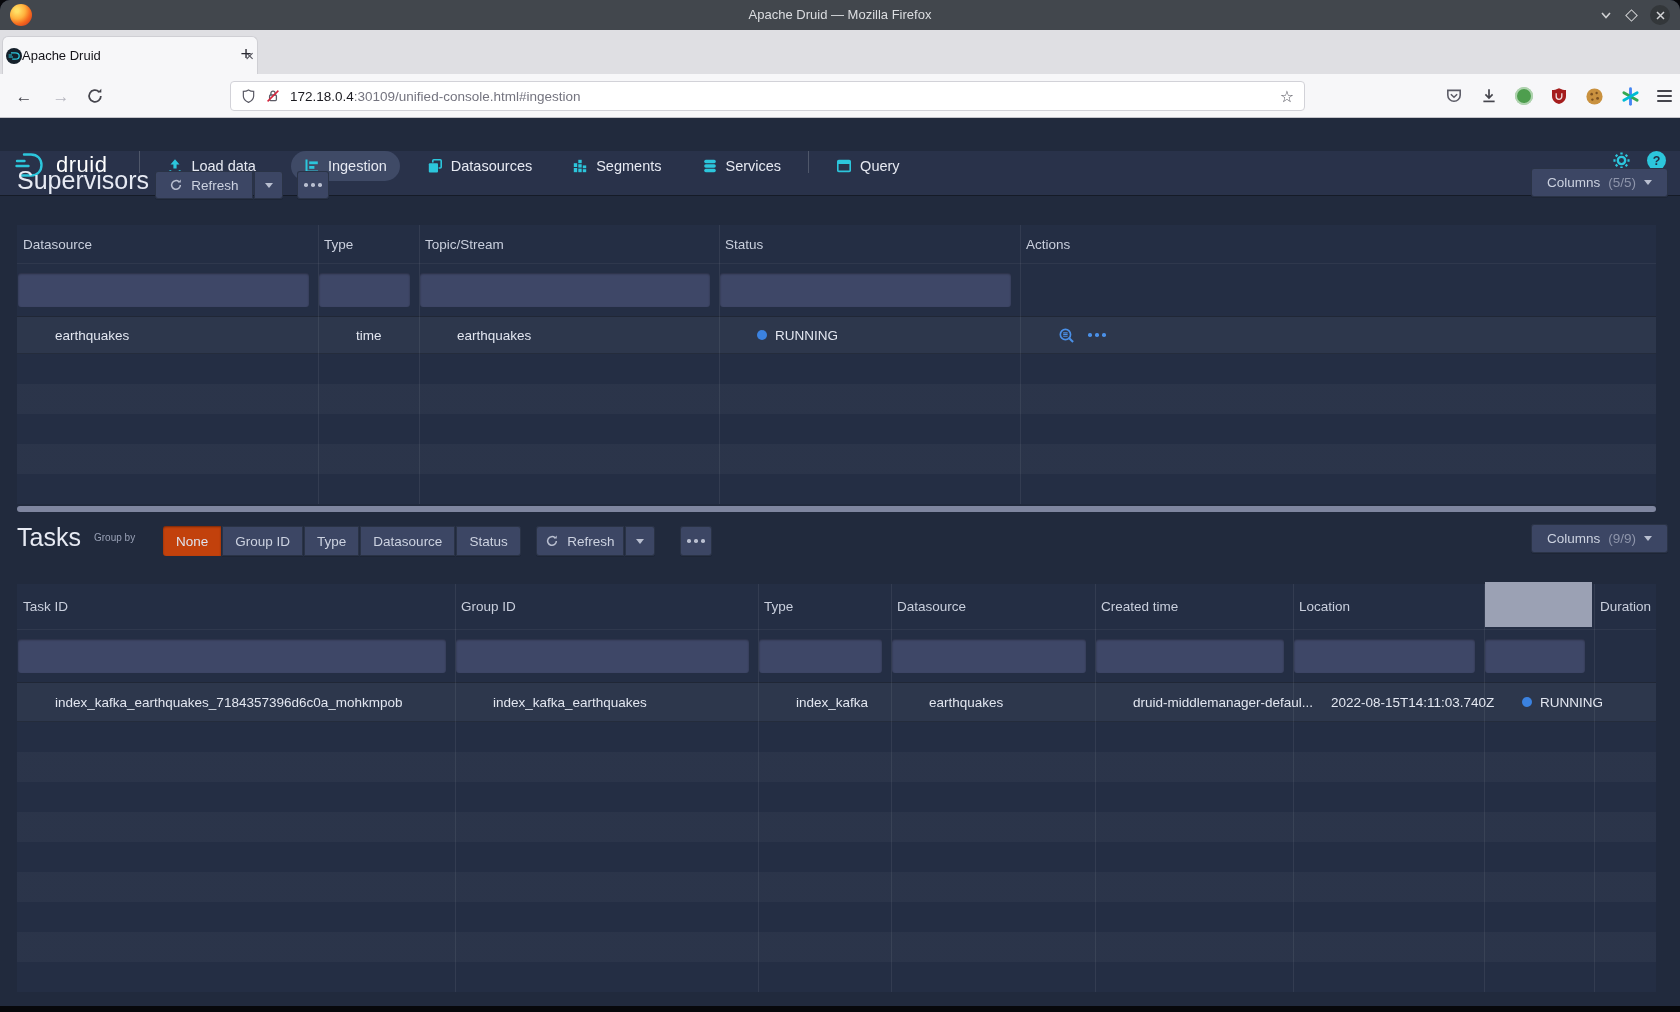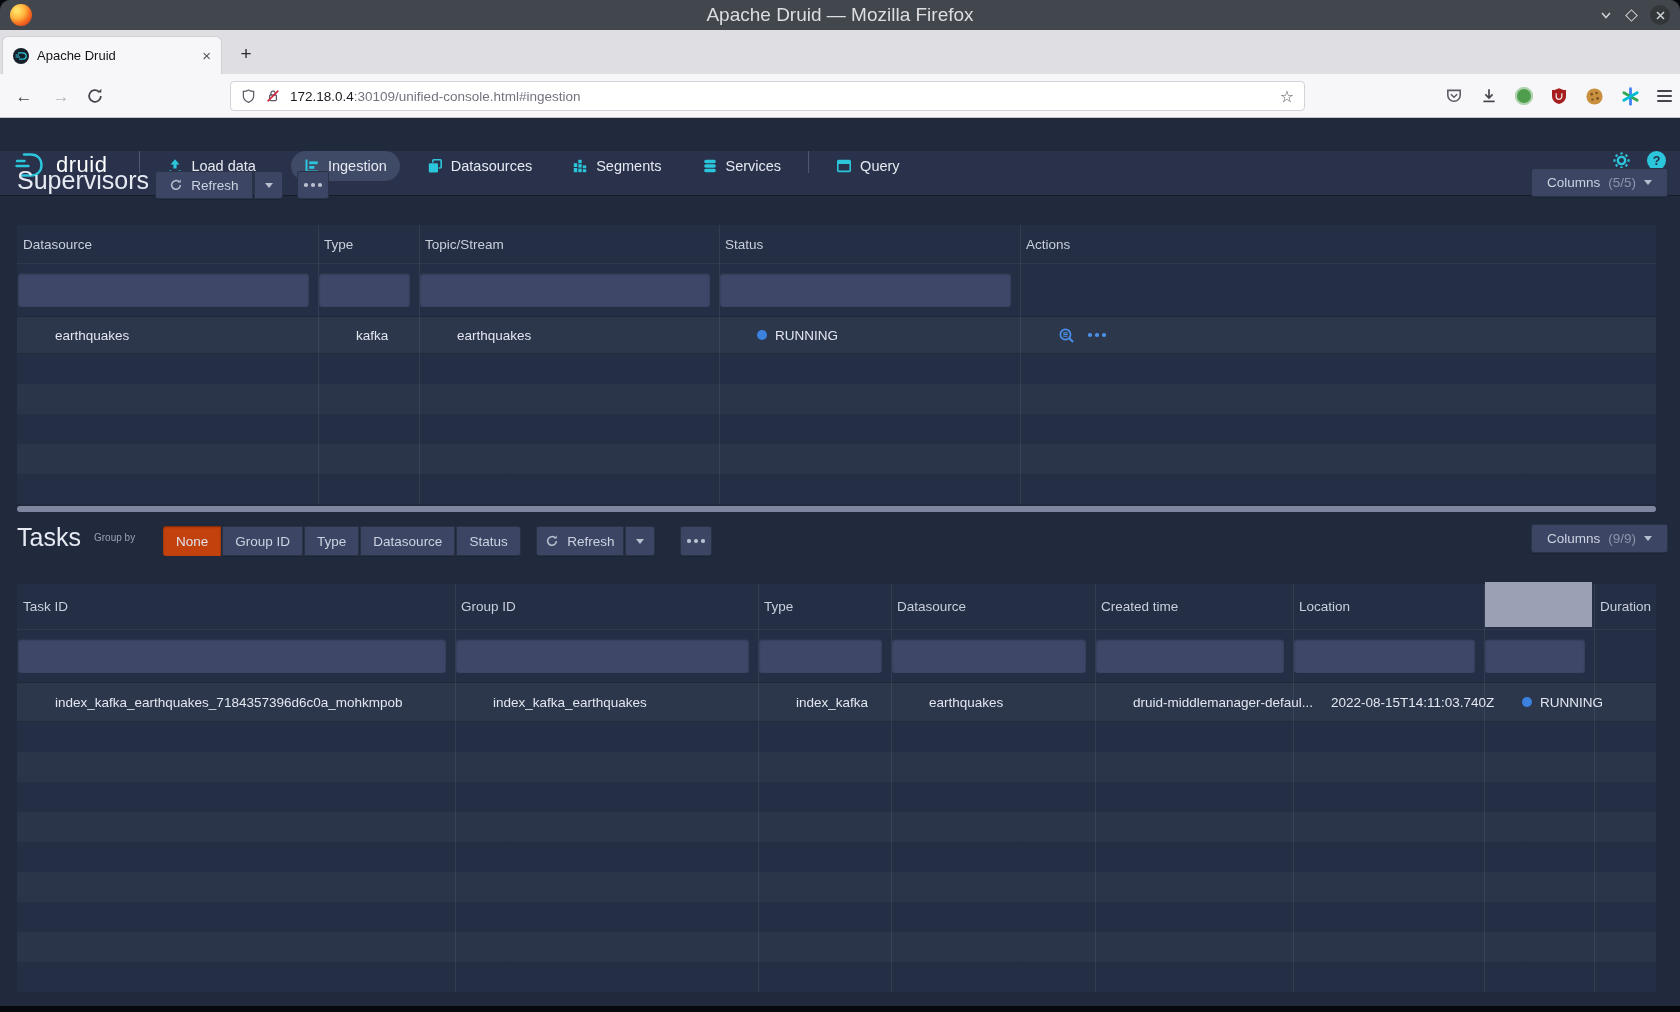--- a/index.html
+++ b/index.html
@@ -6,29 +6,29 @@
   body { font-family:"Liberation Sans","DejaVu Sans",sans-serif; background:#000; }
   .screen { position:relative; width:1680px; height:1012px; background:#07080b; overflow:hidden; }
   .window { position:absolute; left:0; top:0; width:1680px; height:1006px; border-radius:10px 10px 0 0; overflow:hidden; background:#212a3d; }
   .abs { position:absolute; }
 
   
   .titlebar { position:absolute; left:0; top:0; width:100%; height:30px; background:#42474d; }
   .ff-logo { position:absolute; left:10px; top:4px; width:22px; height:22px; border-radius:50%;
              background:radial-gradient(circle at 32% 30%, #ffe066 8%, #ffb13d 38%, #f66a1e 62%, #d9481f 82%, #b5301a 100%); }
   .win-title { position:absolute; left:0; right:0; top:0; height:30px; line-height:30px; text-align:center;
-               color:#dcdee1; font-size:19px; }
+               color:#dcdee1; font-size:13px; }
   .win-controls { position:absolute; right:10px; top:0; height:30px; display:flex; align-items:center; gap:14px; }
   .diamond { width:9px; height:9px; border:1.5px solid #cfd0d2; transform:rotate(45deg); }
   .win-close { width:20px; height:20px; border-radius:50%; background:#33373a; display:flex; align-items:center; justify-content:center; }
 
   .tabbar { position:absolute; left:0; top:30px; width:100%; height:44px; background:#dfdfe3; }
-  .tab { position:absolute; left:2px; top:6px; width:220px; height:38px; background:#f7f7f9;
+  .tab { position:absolute; left:2px; top:6px; width:256px; height:38px; background:#f7f7f9;
          border:1px solid #cfcfd4; border-bottom:none; border-radius:6px 6px 0 0;
-         display:flex; align-items:center; padding:0 10px; gap:8px; }
+         display:flex; align-items:center; padding:0 3px; }
   .tab-title { flex:1; font-size:13px; color:#15141a; white-space:nowrap; overflow:hidden; }
   .tab-close { color:#55555e; font-size:15px; line-height:1; }
   .newtab { position:absolute; left:232px; top:10px; width:28px; height:28px; border-radius:4px;
             display:flex; align-items:center; justify-content:center; font-size:19px; color:#2a2a33; }
 
   .toolbar { position:absolute; left:0; top:74px; width:100%; height:44px; background:#f7f7f9; border-bottom:1px solid #c4c4ca; }
   .navbtn { position:absolute; top:11px; width:24px; height:24px; display:flex; align-items:center; justify-content:center;
             font-size:17px; color:#45454d; }
   .navbtn.disabled { color:#b6b6bf; }
   .urlbar { position:absolute; left:230px; top:7px; width:1075px; height:30px; background:#fff; border:1px solid #d2d2d8;
@@ -300,21 +300,21 @@
     <div class="tfilter sv-grid" style="height:52px;">
       <div><input style=""></div>
       <div><input style=""></div>
       <div><input style=""></div>
       <div><input style=""></div>
       <div></div>
     </div>
 
     <div class="trow sv-grid" style="height:38px;">
       <div>earthquakes</div>
-      <div>kafka</div>
+      <div>time</div>
       <div>earthquakes</div>
       <div>
         <span class="status-dot"></span>
         <span>RUNNING</span>
       </div>
       <div class="actions-cell">
         <svg width="17" height="17" viewBox="0 0 16 16">
           <circle cx="7" cy="7" r="4.8" fill="none" stroke="#4a90e8" stroke-width="1.6"></circle>
           <path d="M10.6 10.6 L14.2 14.2" stroke="#4a90e8" stroke-width="1.9"></path>
           <path d="M4.9 5.5 h4.2 M4.9 7.1 h4.2 M4.9 8.7 h4.2" stroke="#4a90e8" stroke-width="1"></path>

